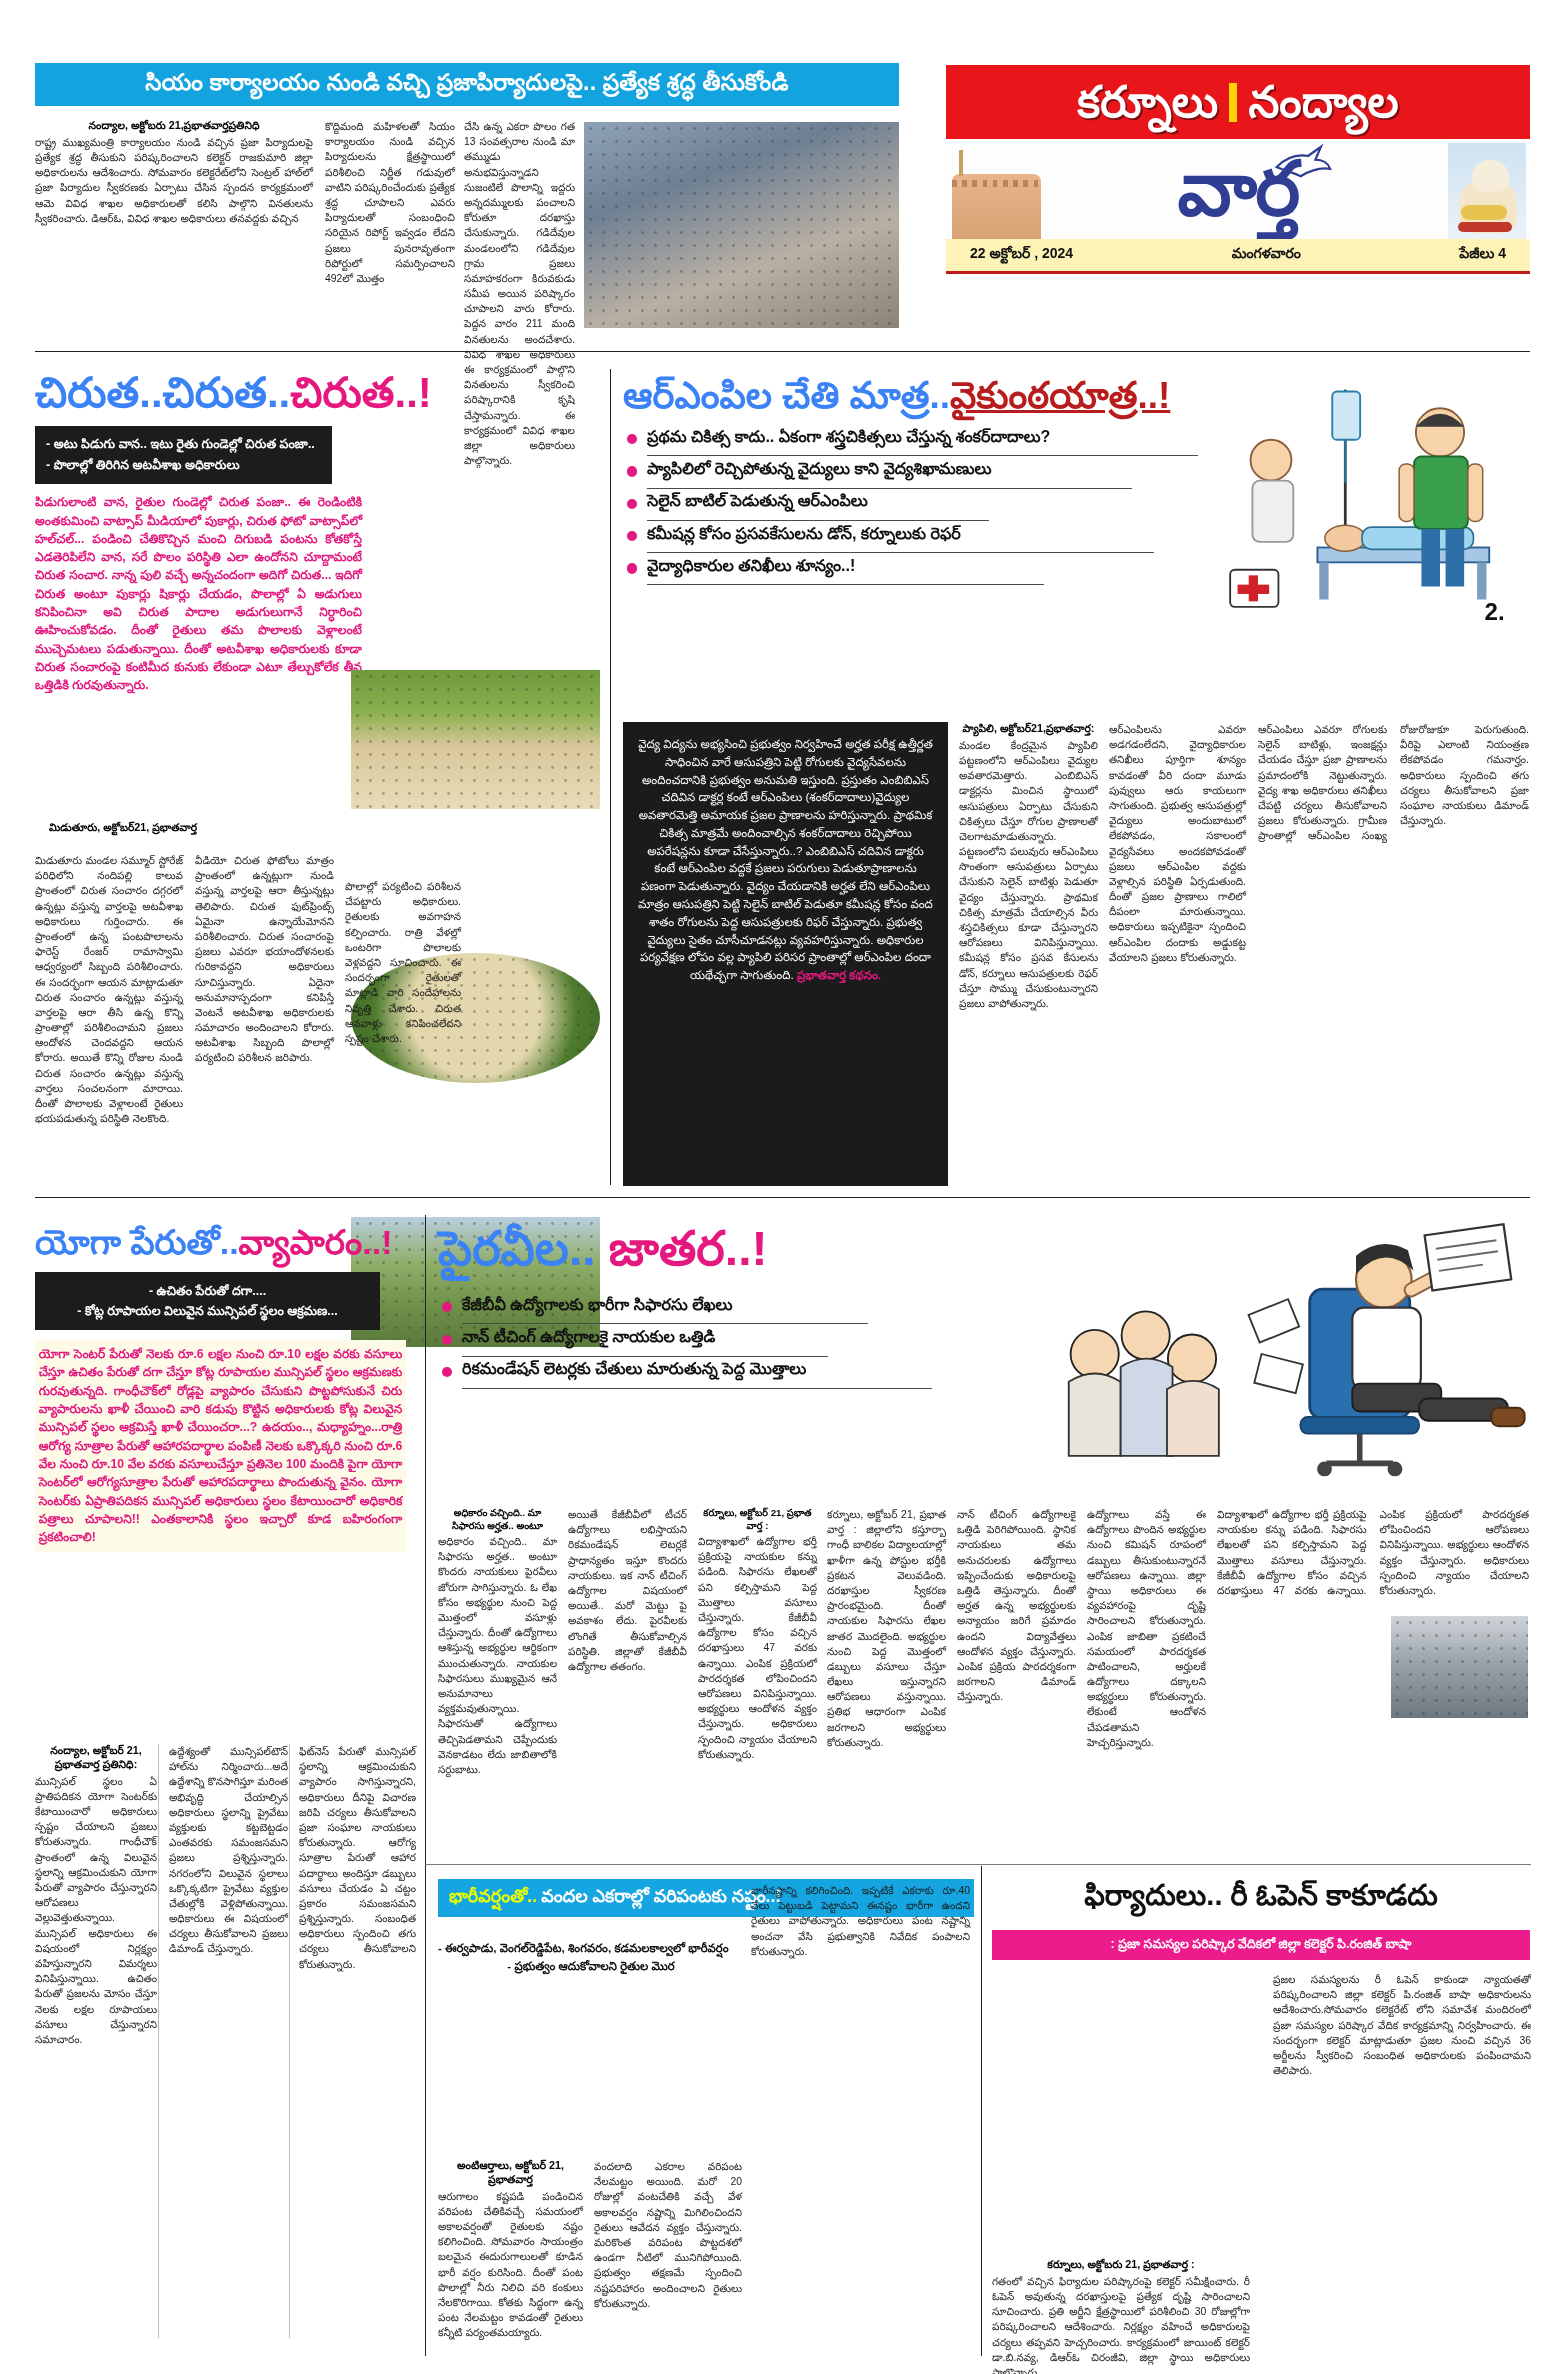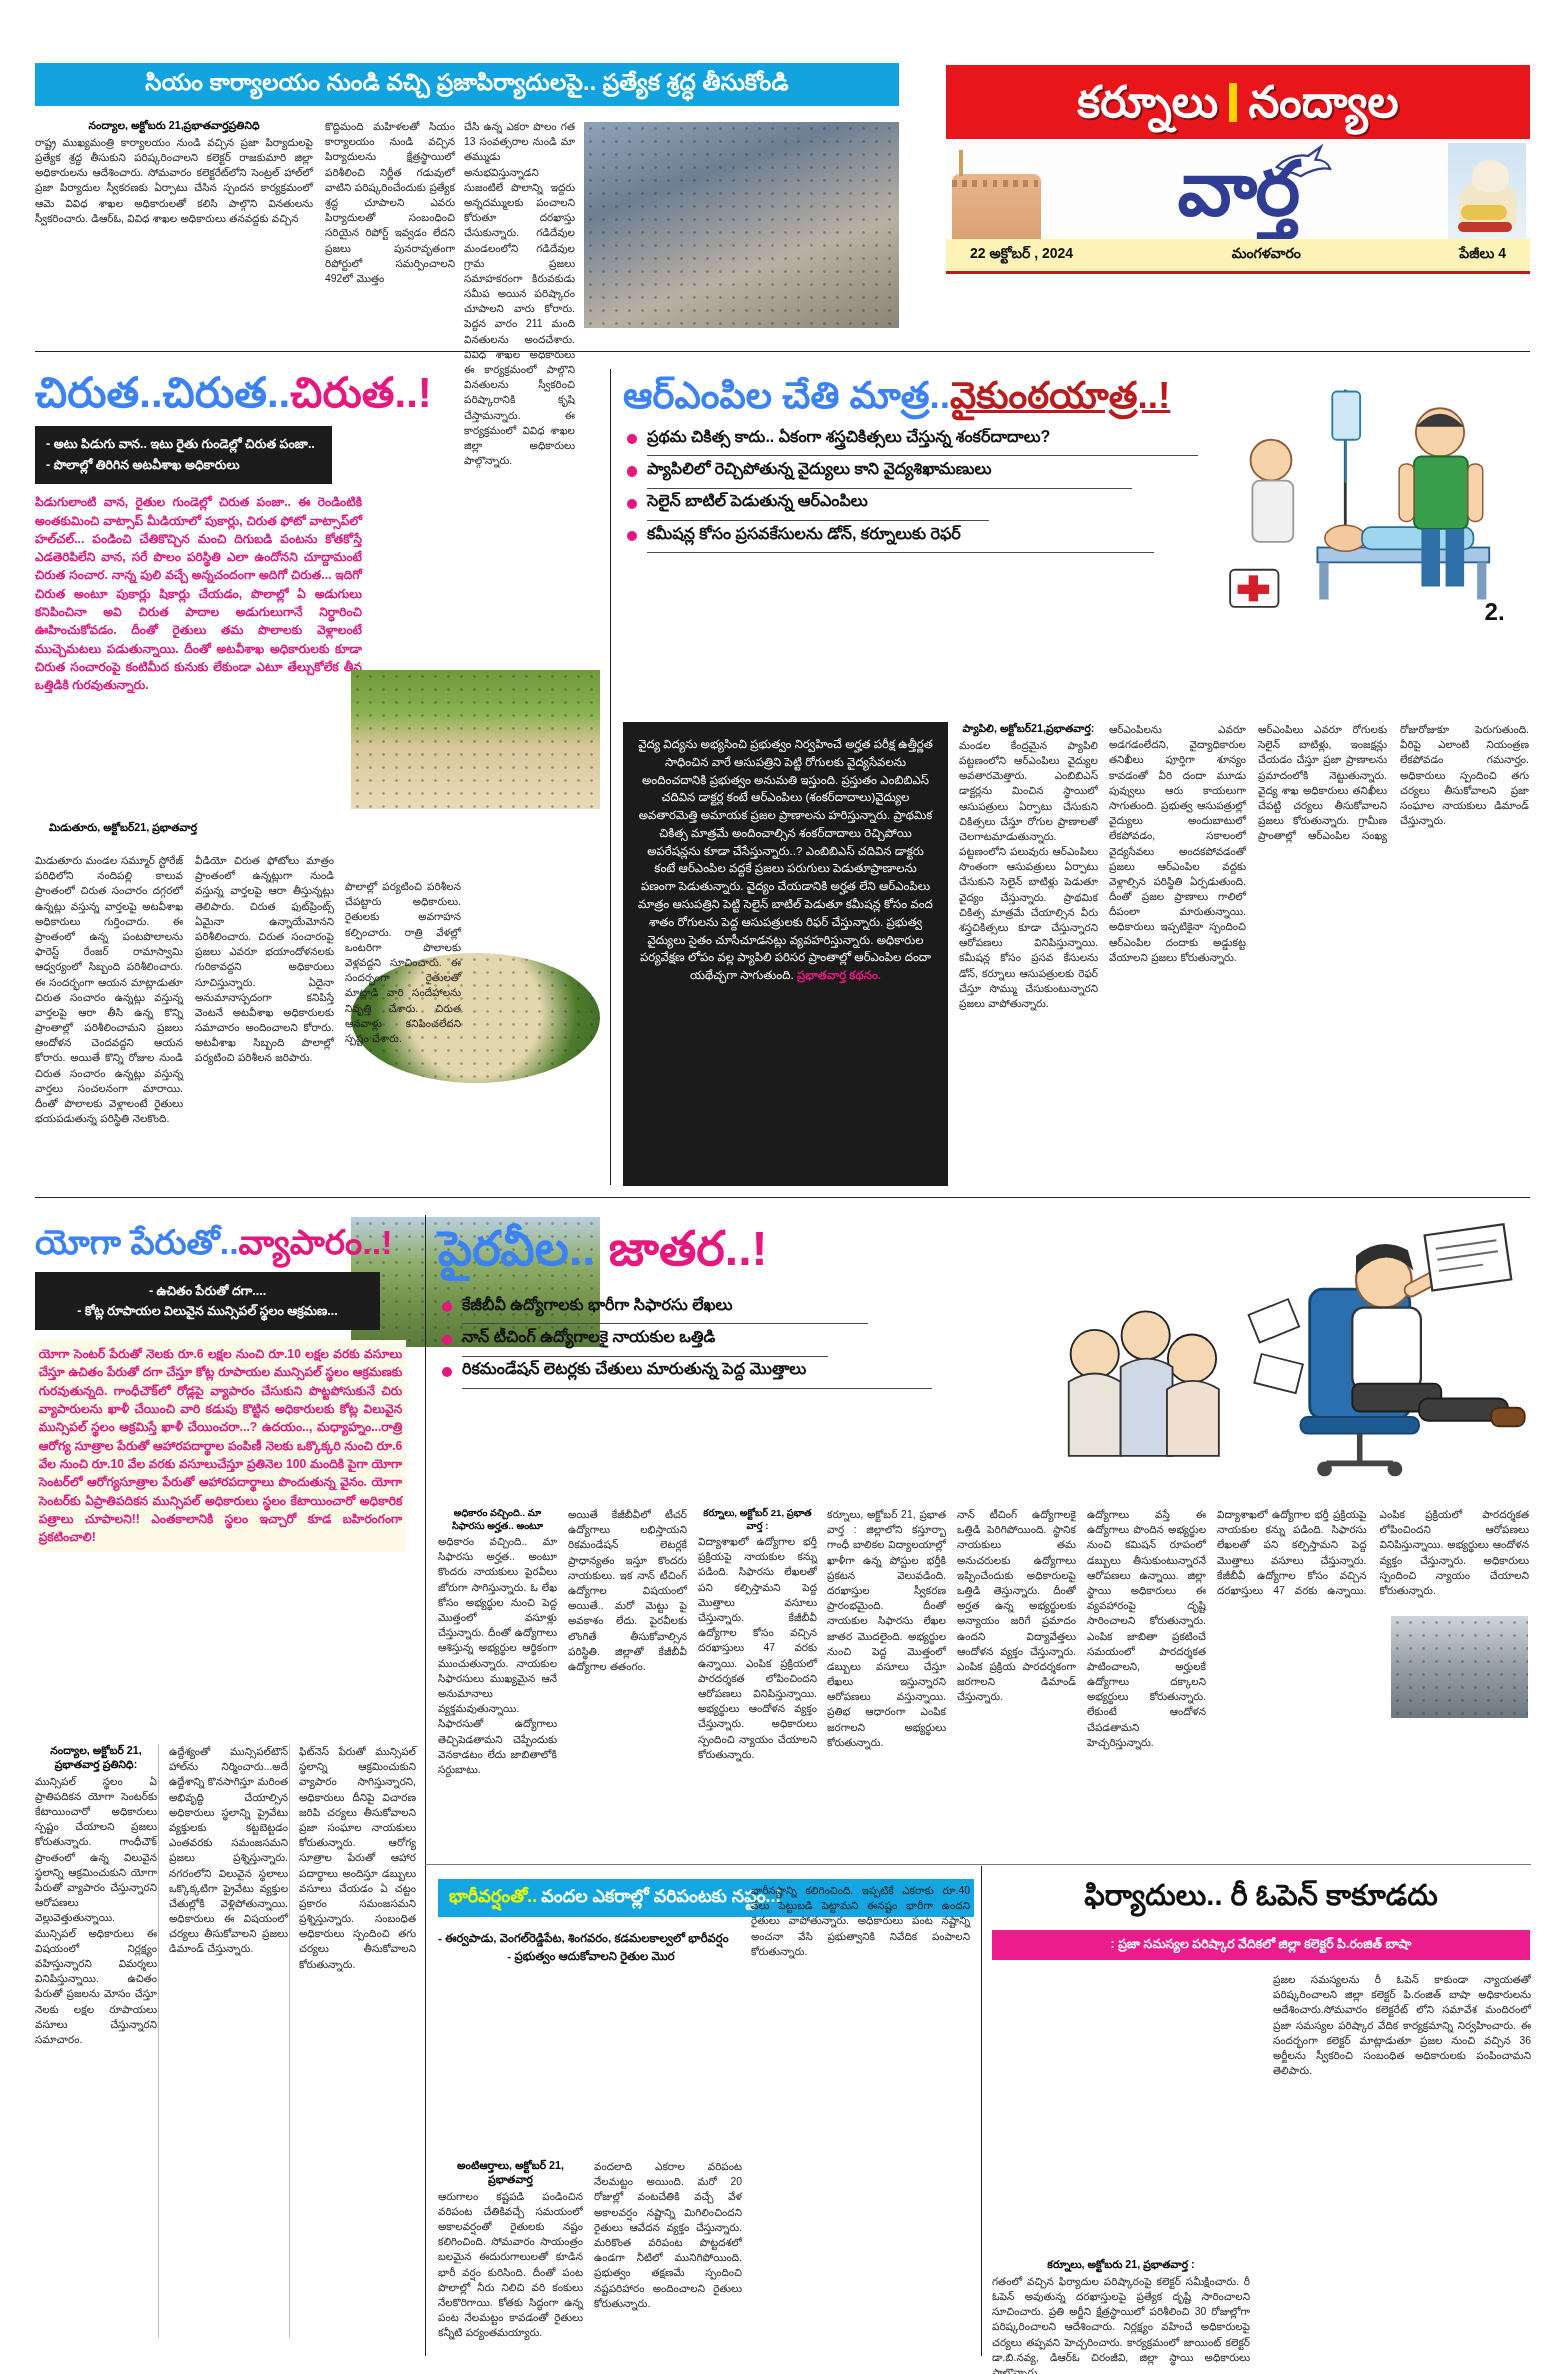--- a/index.html
+++ b/index.html
@@ -248,20 +248,21 @@
 
   <div class="art" style="left:623px; top:376px; width:575px;">
     <div style="font-size:37px; line-height:1.1; white-space:nowrap;">
       <span class="hl-black">ఆర్‌ఎంపిల చేతి మాత్ర..</span><span style="color:#b91c1c;font-weight:bold;text-decoration:underline;">వైకుంఠయాత్ర..!</span>
     </div>
     <ul class="bullets" style="margin-top:11px;">
       <li><span class="dot"></span><span class="txt">ప్రథమ చికిత్స కాదు.. ఏకంగా శస్త్రచికిత్సలు చేస్తున్న శంకర్‌దాదాలు?</span><span class="ul"></span></li>
       <li><span class="dot"></span><span class="txt">ప్యాపిలిలో రెచ్చిపోతున్న వైద్యులు కాని వైద్య‌శిఖామణులు</span><span class="ul" style="width:88%"></span></li>
       <li><span class="dot"></span><span class="txt">సెలైన్ బాటిల్ పెడుతున్న ఆర్‌ఎంపిలు</span><span class="ul" style="width:62%"></span></li>
       <li><span class="dot"></span><span class="txt">కమీషన్ల కోసం ప్రసవకేసులను డోన్, కర్నూలుకు రెఫర్</span><span class="ul" style="width:92%"></span></li>
+      <li><span class="dot"></span><span class="txt">వైద్యాధికారుల తనిఖీలు శూన్యం..!</span><span class="ul" style="width:72%"></span></li>
     </ul>
   </div>
 
   <div class="cartoon" style="position:absolute; left:1206px; top:371px; width:325px; height:288px;">
     <svg viewBox="0 0 350 310" width="325" height="288">
       <rect x="0" y="0" width="350" height="310" fill="#ffffff"></rect>
 
       <line x1="150" y1="20" x2="150" y2="180" stroke="#333" stroke-width="3"></line>
       <rect x="136" y="22" width="30" height="52" rx="5" fill="#cfe8f5" stroke="#2b7ea8" stroke-width="2"></rect>
       <line x1="150" y1="74" x2="150" y2="120" stroke="#2b7ea8" stroke-width="2"></line>
@@ -412,21 +413,21 @@
     <div class="bodytext cols2">విద్యాశాఖలో ఉద్యోగాల భర్తీ ప్రక్రియపై నాయకుల కన్ను పడింది. సిఫారసు లేఖలతో పని కల్పిస్తామని పెద్ద మొత్తాలు వసూలు చేస్తున్నారు. కేజీబీవీ ఉద్యోగాల కోసం వచ్చిన దరఖాస్తులు 47 వరకు ఉన్నాయి. ఎంపిక ప్రక్రియలో పారదర్శకత లోపించిందని ఆరోపణలు వినిపిస్తున్నాయి. అభ్యర్థులు ఆందోళన వ్యక్తం చేస్తున్నారు. అధికారులు స్పందించి న్యాయం చేయాలని కోరుతున్నారు.</div>
   </div>
 
   <div class="hline-thin" style="left:425px; top:1864px; width:1106px;"></div>
 
   <div class="art" style="left:438px; top:1879px; width:536px;">
     <div class="blue-strip">
       <span class="y">భారీవర్షంతో..</span>
       <span class="w">వందల ఎకరాల్లో వరిపంటకు నష్టం..!</span>
     </div>
-    <div style="margin-top:12px; width:306px;">
+    <div style="margin-top:22px; width:306px;">
       <div class="sub-dash">- ఈర్వపాడు, వెంగల్‌రెడ్డిపేట, శింగవరం, కడమలకాల్వలో భారీవర్షం</div>
       <div class="sub-dash" style="text-align:center;">- ప్రభుత్వం ఆదుకోవాలని రైతుల మొర</div>
     </div>
   </div>
 
   <div class="art" style="left:751px; top:1883px; width:219px;">
     <div class="bodytext">భారీనష్టాన్ని కలిగించింది. ఇప్పటికే ఎకరాకు రూ.40 వేలు పెట్టుబడి పెట్టామని ఈనష్టం భారీగా ఉందని రైతులు వాపోతున్నారు. అధికారులు పంట నష్టాన్ని అంచనా వేసి ప్రభుత్వానికి నివేదిక పంపాలని కోరుతున్నారు.</div>
   </div>
   <div class="art" style="left:438px; top:2159px; width:145px;">
     <div class="dateline">అంటిఆర్తాలు, అక్టోబర్ 21, ప్రభాతవార్త</div>

